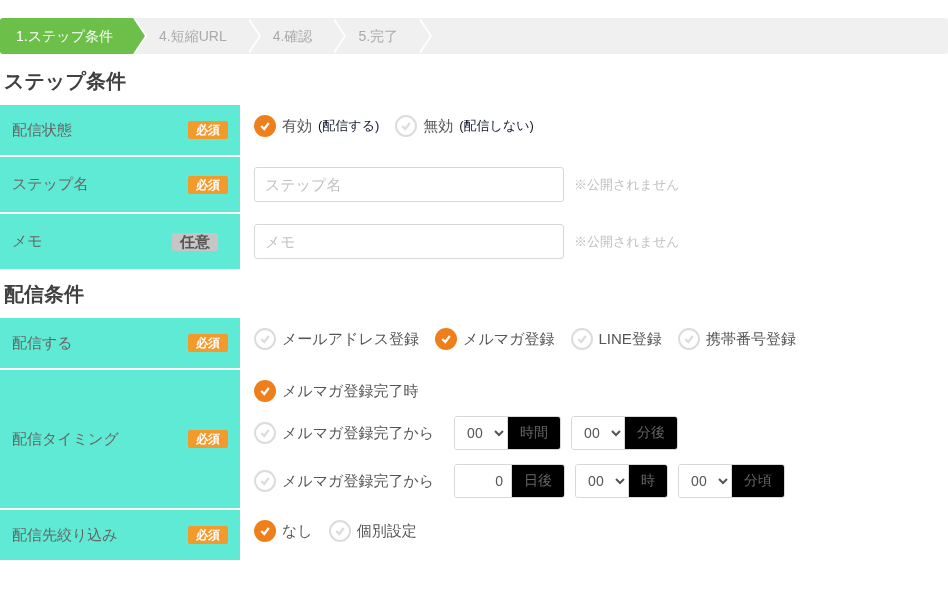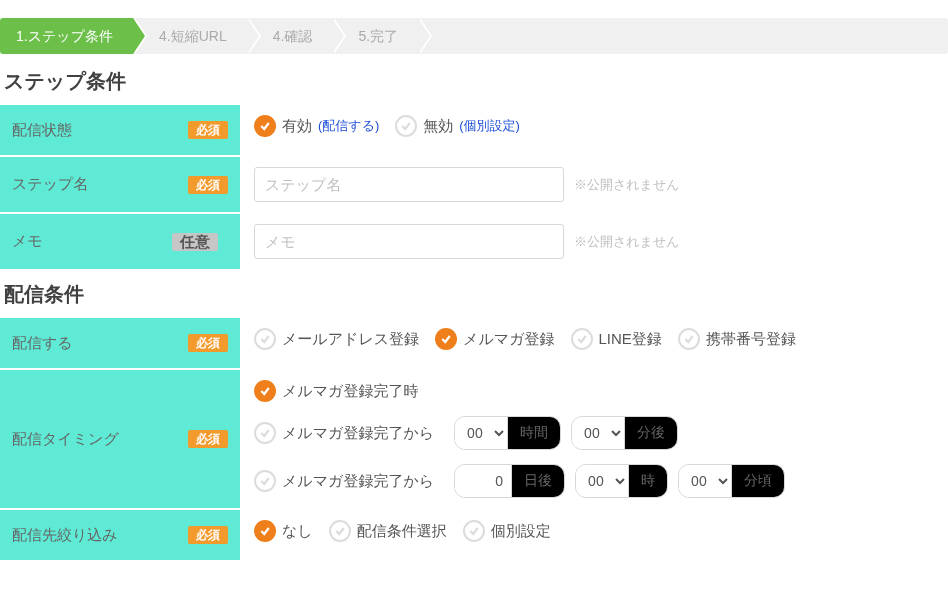--- a/index.html
+++ b/index.html
@@ -108,21 +108,21 @@
   }
   
   .opt {
     display: inline-flex;
     align-items: center;
     gap: 6px;
     margin-right: 10px;
     color: #555;
     font-size: 15px;
   }
-  .opt .sub { color: #1d4ed8; font-size: 13px; }
+  .opt .sub { color: #0f172a; font-size: 13px; }
   .chk {
     width: 22px; height: 22px;
     border-radius: 50%;
     display: inline-flex;
     align-items: center;
     justify-content: center;
     flex-shrink: 0;
   }
   .chk svg { width: 12px; height: 12px; }
   .chk.on { background: #ef7f1a; }
@@ -137,21 +137,21 @@
     font-size: 15px;
     width: 310px;
     background: #fff;
     color: #555;
   }
   input.text::placeholder { color: #c0c0c0; }
   .hint { color: #c0c0c0; font-size: 13px; margin-left: 4px; }
   .ig {
     display: inline-flex;
     border: 1px solid #d8d8d8;
-    border-radius: 11px;
+    border-radius: 3px;
     overflow: hidden;
     background: #fff;
     height: 34px;
   }
   .ig select, .ig input.num {
     border: none;
     padding: 0 8px;
     font-size: 14px;
     background: #fff;
     height: 100%;
@@ -202,21 +202,21 @@
       <span>有効</span>
       <span class="sub">(配信する)</span>
     </label>
     <label class="opt">
       <span class="chk off">
         <svg viewBox="0 0 16 16" fill="none" stroke-width="3">
             <polyline points="3,8 7,12 13,4"></polyline>
           </svg>
       </span>
       <span>無効</span>
-      <span class="sub">(個別設定)</span>
+      <span class="sub">(配信しない)</span>
     </label>
   </div>
 </div>
 
 <div class="form-row">
   <div class="form-label">
     <span>ステップ名</span>
     <span class="badge req">必須</span>
   </div>
   <div class="form-body">
@@ -354,24 +354,16 @@
           </svg>
         </span>
       <span>なし</span>
     </label>
     <label class="opt">
       <span class="chk off">
           <svg viewBox="0 0 16 16" fill="none" stroke-width="3">
             <polyline points="3,8 7,12 13,4"></polyline>
           </svg>
         </span>
-      <span>配信条件選択</span>
-    </label>
-    <label class="opt">
-      <span class="chk off">
-          <svg viewBox="0 0 16 16" fill="none" stroke-width="3">
-            <polyline points="3,8 7,12 13,4"></polyline>
-          </svg>
-        </span>
       <span>個別設定</span>
     </label>
   </div>
 </div>
 
 </body></html>

